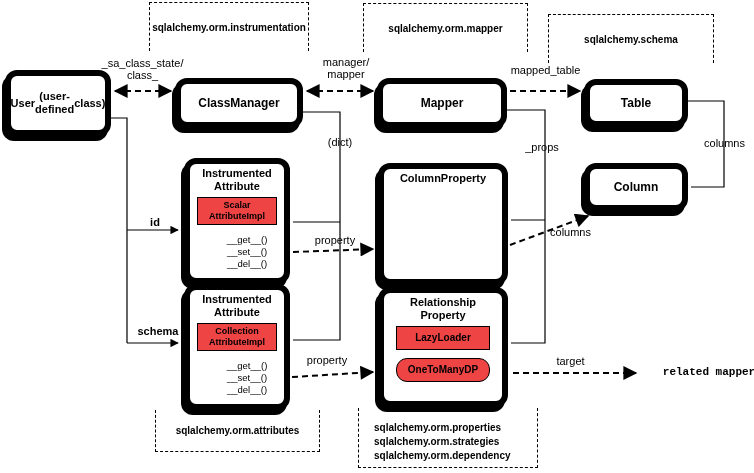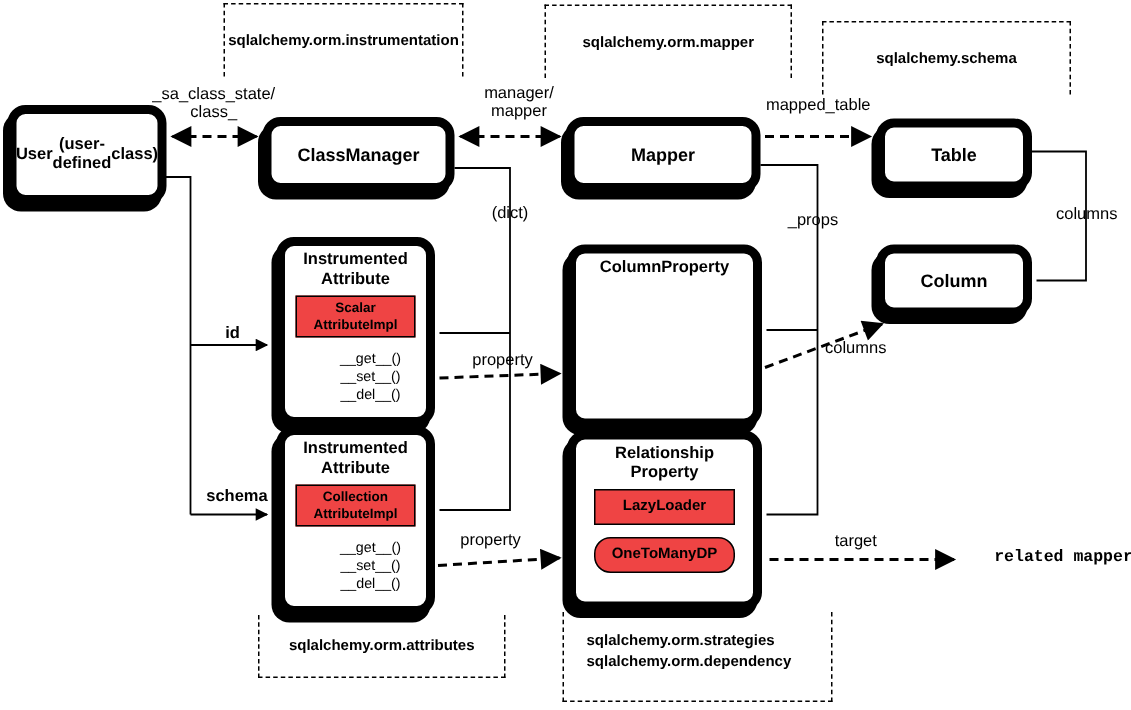--- a/index.html
+++ b/index.html
@@ -23,21 +23,21 @@
     box-sizing:border-box; border:1px solid #000; background:#ef4444;
     font-weight:bold; text-align:center; margin-left:auto; margin-right:auto;
   }
   .implbox { width:80px; font-size:9px; line-height:11px; padding:2px 0; margin-top:4px; }
   .loaderbox { width:94px; font-size:10px; line-height:12px; padding:5px 0; }
   .methods { font-size:9.5px; line-height:12px; text-align:center; margin-top:9px;padding-left:20px; }
 
   
   .pkg { position:absolute; box-sizing:border-box; font-weight:bold; font-size:10px; }
   .pkg.open-bottom { border-top:1px dashed #000; border-left:1px dashed #000; border-right:1px dashed #000; }
-  .pkg.open-top { border-bottom:1px dashed #000; border-left:1px dashed #000; border-right:1px dashed #000;margin-left:17px; }
+  .pkg.open-top { border-bottom:1px dashed #000; border-left:1px dashed #000; border-right:1px dashed #000; }
   .pkg.center { display:flex; align-items:center; justify-content:center; text-align:center; }
   .pkg .pkline { line-height:14px; }
 
   
   .elabel { position:absolute; font-size:11px; line-height:12px; text-align:center; white-space:nowrap; }
   .elabel.bold { font-weight:bold; }
 </style>
 </head>
 <body>
 
@@ -78,20 +78,21 @@
   <div class="pkg open-bottom center" style="left:363px; top:3px; width:165px; height:49px;">
     <span>sqlalchemy.orm.mapper</span>
   </div>
   <div class="pkg open-bottom center" style="left:548px; top:14px; width:166px; height:49px;">
     <span>sqlalchemy.schema</span>
   </div>
   <div class="pkg open-top center" style="left:155px; top:410px; width:165px; height:42px;">
     <span>sqlalchemy.orm.attributes</span>
   </div>
   <div class="pkg open-top" style="left:358px; top:408px; width:180px; height:60px; padding:13px 0 0 15px;">
+    <div class="pkline">sqlalchemy.orm.properties</div>
     <div class="pkline">sqlalchemy.orm.strategies</div>
     <div class="pkline">sqlalchemy.orm.dependency</div>
   </div>
 
   <div class="node simple" style="left:5px; top:70px; width:106px; height:66px; flex-direction:row; font-size:11px; line-height:13px;">
     <div>User</div>
     <div>(user-defined</div>
     <div>class)</div>
   </div>
 

